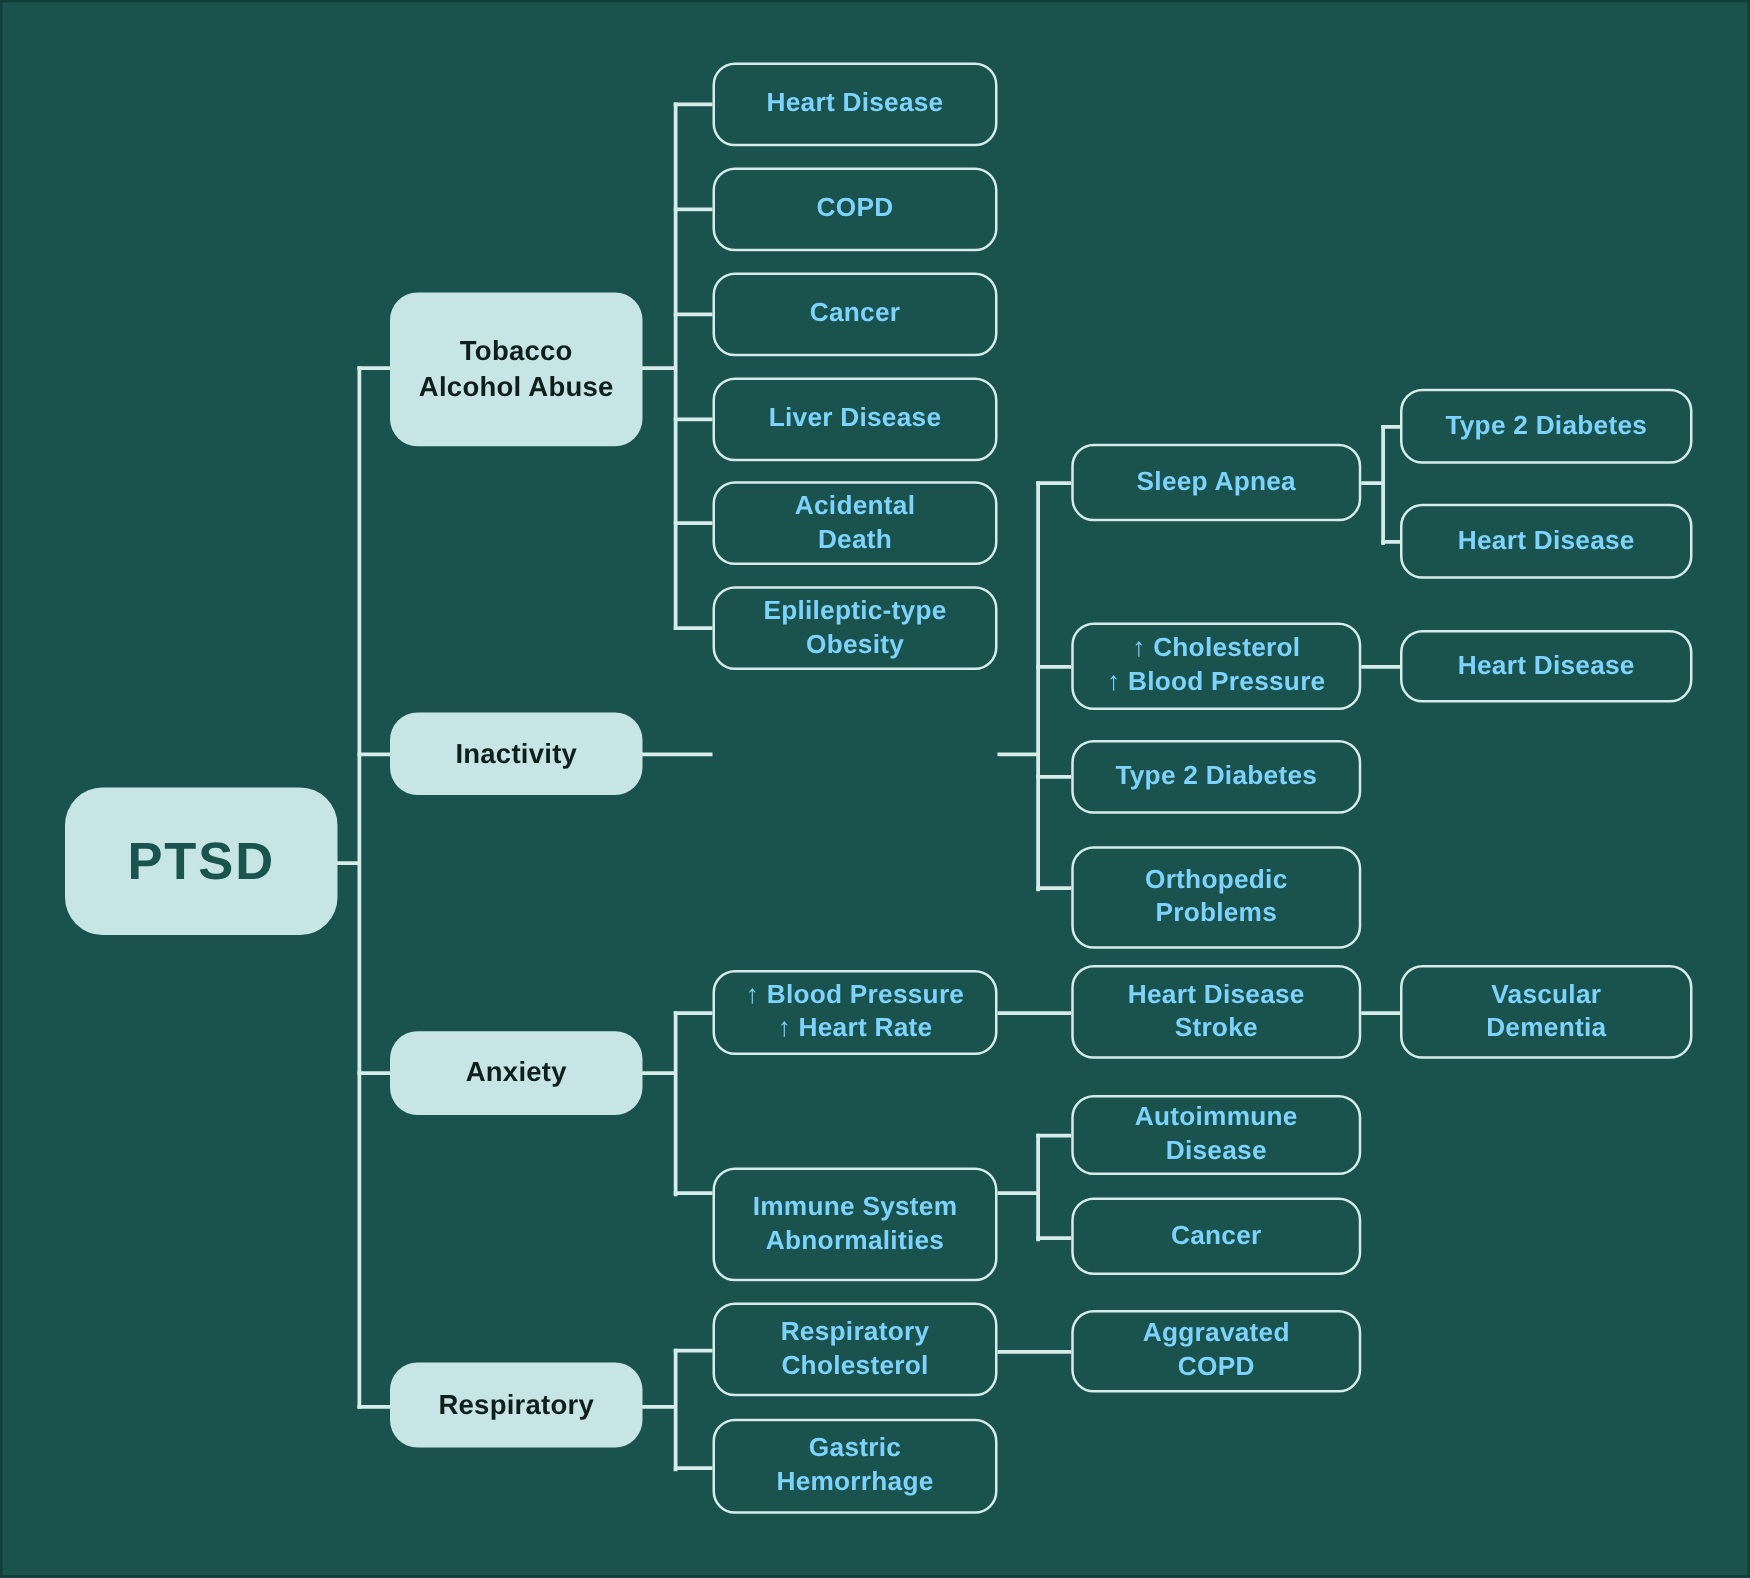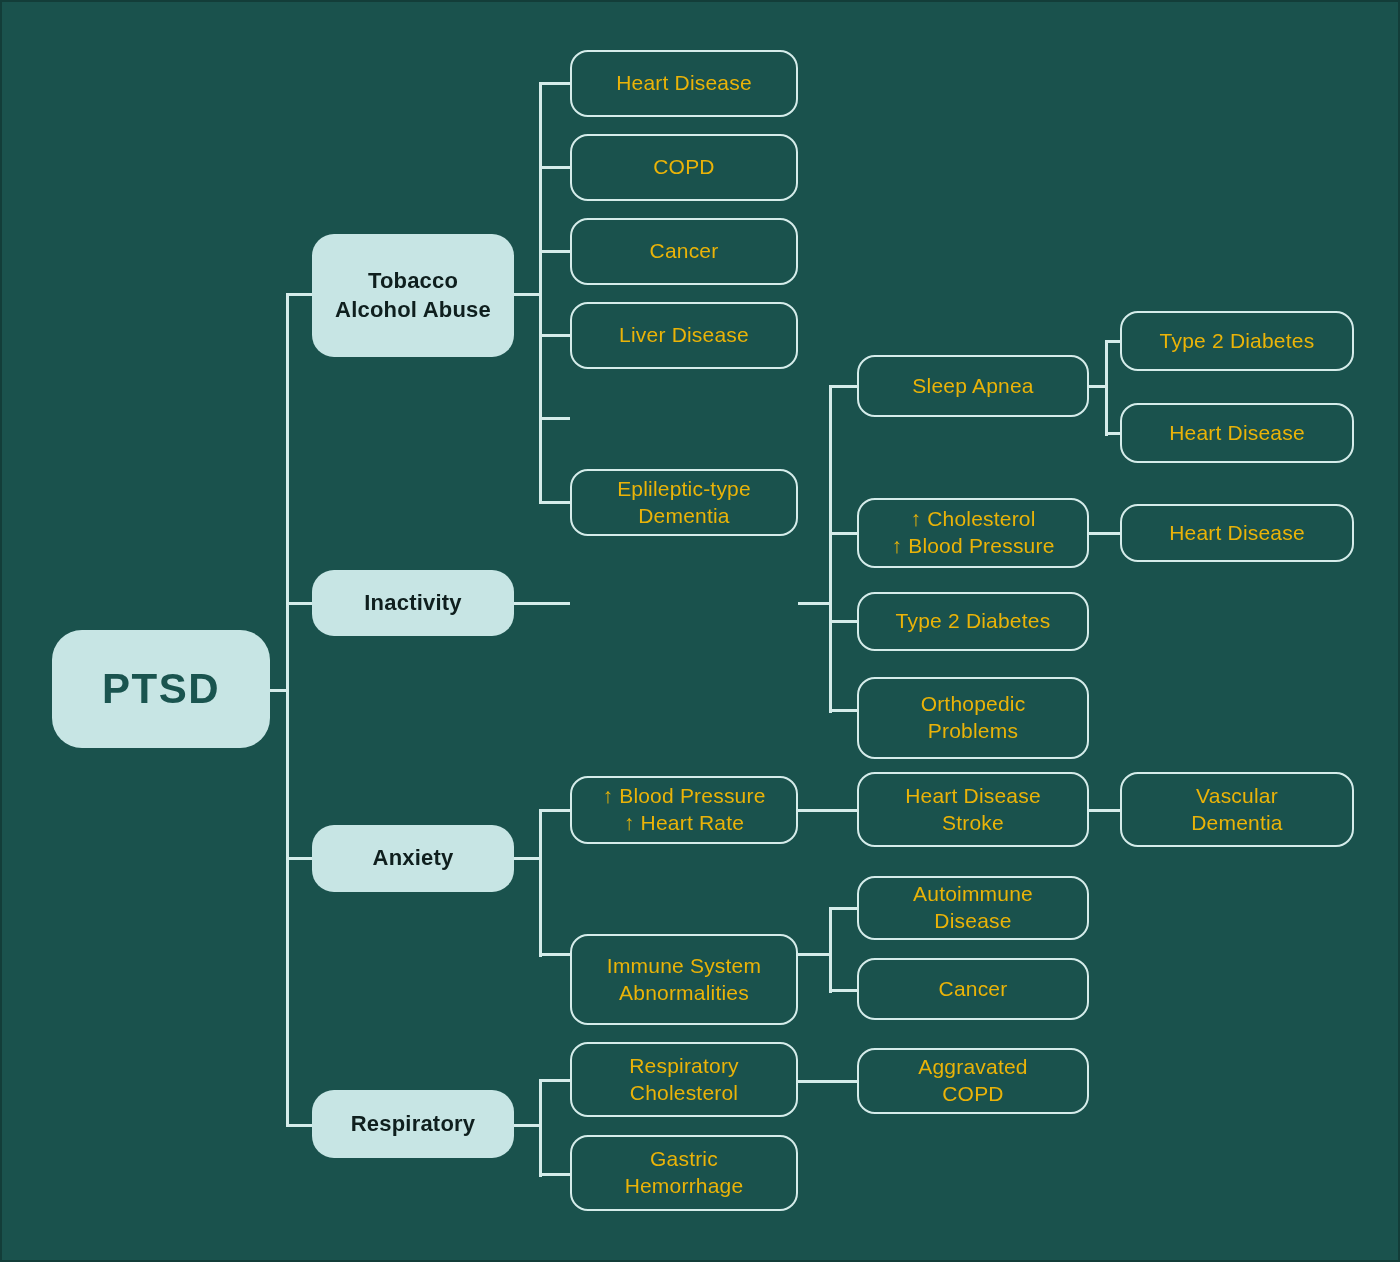--- a/index.html
+++ b/index.html
@@ -26,22 +26,22 @@
     text-align: center;
     white-space: pre-line;
     border-radius: 18px;
     font-size: 21px;
     line-height: 1.28;
     letter-spacing: 0.2px;
     z-index: 2;
   }
   .outline {
     border: 2.5px solid #d5ecea;
-    color: #eab308;
-    font-weight: 400;
+    color: #7dd3fc;
+    font-weight: 700;
     background: transparent;
   }
   .filled {
     background: #c7e5e4;
     color: #0f1f1e;
     font-weight: 700;
     font-size: 22px;
     border-radius: 22px;
   }
   .root {
@@ -116,22 +116,24 @@
   <div class="node filled" style="left:310px;top:232px;width:202px;height:123px">Tobacco
 Alcohol Abuse</div>
   <div class="node filled" style="left:310px;top:568px;width:202px;height:66px">Inactivity</div>
   <div class="node filled" style="left:310px;top:823px;width:202px;height:67px">Anxiety</div>
   <div class="node filled" style="left:310px;top:1088px;width:202px;height:68px">Respiratory</div>
 
   <div class="node outline" style="left:568px;top:48px;width:228px;height:67px">Heart Disease</div>
   <div class="node outline" style="left:568px;top:132px;width:228px;height:67px">COPD</div>
   <div class="node outline" style="left:568px;top:216px;width:228px;height:67px">Cancer</div>
   <div class="node outline" style="left:568px;top:300px;width:228px;height:67px">Liver Disease</div>
+  <div class="node outline" style="left:568px;top:383px;width:228px;height:67px">Acidental
+Death</div>
   <div class="node outline" style="left:568px;top:467px;width:228px;height:67px">Eplileptic-type
-Dementia</div>
+Obesity</div>
   <div class="node outline" style="left:568px;top:774px;width:228px;height:68px">↑ Blood Pressure
 ↑ Heart Rate</div>
   <div class="node outline" style="left:568px;top:932px;width:228px;height:91px">Immune System
 Abnormalities</div>
   <div class="node outline" style="left:568px;top:1040px;width:228px;height:75px">Respiratory
 Cholesterol</div>
   <div class="node outline" style="left:568px;top:1133px;width:228px;height:76px">Gastric
 Hemorrhage</div>
 
   <div class="node outline" style="left:855px;top:353px;width:232px;height:62px">Sleep Apnea</div>

